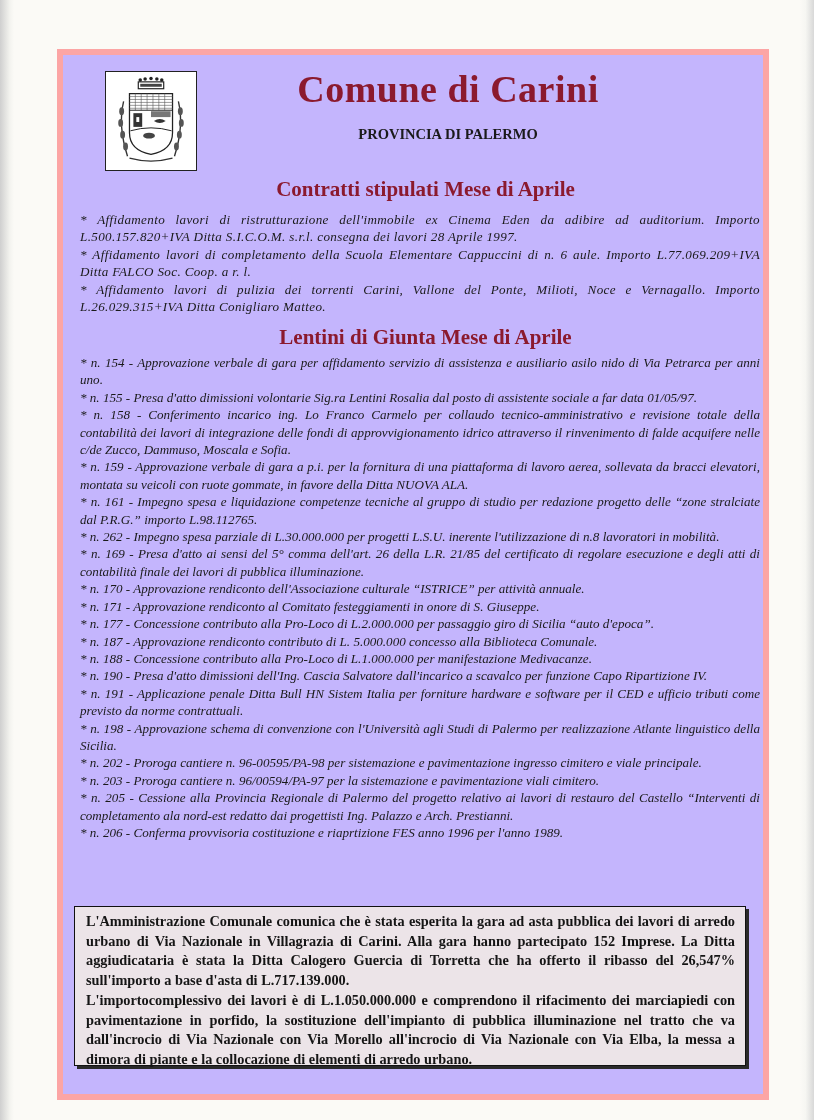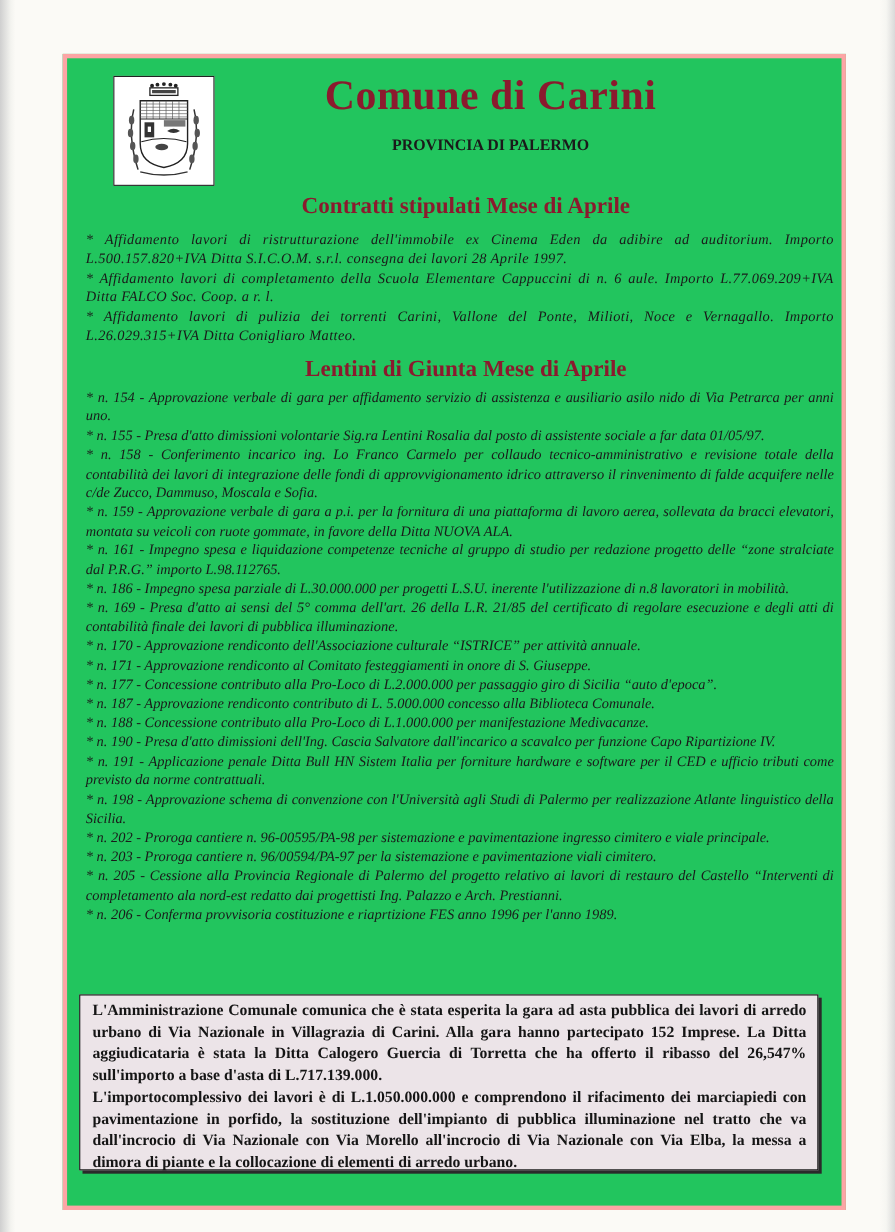--- a/index.html
+++ b/index.html
@@ -15,22 +15,22 @@
     background: linear-gradient(to right, #cfcfcf, #f3f3ef 70%, #fbfaf6);
   }
   .page-shadow-right {
     position: absolute; right: 0; top: 0; width: 14px; height: 1120px;
     background: linear-gradient(to left, #d8d8d8, #f6f6f2 60%, #fbfaf6);
   }
   .frame {
     position: absolute;
     left: 57px; top: 49px;
     width: 712px; height: 1051px;
-    border: 4px solid #fca5a5;
-    background: #22c55e;
+    border: 6px solid #fca5a5;
+    background: #c4b5fd;
   }
   .crest {
     position: absolute; left: 42px; top: 16px;
     width: 92px; height: 100px;
     border: 1px solid #222;
     background: #fff;
   }
   .crest svg { width: 100%; height: 100%; display: block; }
   .title {
     position: absolute; left: 150px; top: 12px; width: 470px;
@@ -145,21 +145,21 @@
     <p>* Affidamento lavori di pulizia dei torrenti Carini, Vallone del Ponte, Milioti, Noce e Vernagallo. Importo L.26.029.315+IVA  Ditta Conigliaro Matteo.</p>
   </div>
 
   <h2 class="section-title delibere-title">Lentini di Giunta Mese di Aprile</h2>
   <div class="list delibere-list">
     <p>* n. 154 - Approvazione verbale di gara per affidamento servizio di assistenza e ausiliario asilo nido di Via Petrarca per anni  uno.</p>
     <p>* n. 155 - Presa d'atto dimissioni volontarie Sig.ra Lentini Rosalia dal posto di assistente sociale a far data 01/05/97.</p>
     <p>* n. 158 - Conferimento incarico ing. Lo Franco Carmelo per collaudo tecnico-amministrativo e revisione totale della contabilità dei lavori di integrazione delle fondi di approvvigionamento idrico attraverso il rinvenimento di falde acquifere nelle c/de Zucco, Dammuso, Moscala e Sofia.</p>
     <p>* n. 159 - Approvazione verbale di gara a p.i. per la fornitura di una piattaforma di lavoro aerea, sollevata da bracci elevatori, montata su veicoli con ruote gommate, in favore della Ditta NUOVA ALA.</p>
     <p>* n. 161 - Impegno spesa e liquidazione competenze tecniche al gruppo di studio per redazione progetto delle “zone stralciate dal P.R.G.” importo L.98.112765.</p>
-    <p>* n. 186 - Impegno spesa parziale di L.30.000.000 per progetti L.S.U. inerente l'utilizzazione di n.8 lavoratori in mobilità.</p>
+    <p>* n. 262 - Impegno spesa parziale di L.30.000.000 per progetti L.S.U. inerente l'utilizzazione di n.8 lavoratori in mobilità.</p>
     <p>* n. 169 - Presa d'atto ai sensi del 5° comma dell'art. 26 della L.R. 21/85 del certificato di regolare esecuzione e degli atti di contabilità finale dei lavori di pubblica illuminazione.</p>
     <p>* n. 170 - Approvazione rendiconto dell'Associazione culturale “ISTRICE” per attività annuale.</p>
     <p>* n. 171 - Approvazione rendiconto al Comitato festeggiamenti in onore di S. Giuseppe.</p>
     <p>* n. 177 - Concessione contributo alla Pro-Loco di L.2.000.000 per passaggio giro di Sicilia “auto d'epoca”.</p>
     <p>* n. 187 - Approvazione rendiconto contributo di L. 5.000.000 concesso alla Biblioteca Comunale.</p>
     <p>* n. 188 - Concessione contributo alla Pro-Loco di L.1.000.000 per manifestazione Medivacanze.</p>
     <p>* n. 190 - Presa d'atto dimissioni dell'Ing. Cascia Salvatore dall'incarico a scavalco per funzione Capo Ripartizione IV.</p>
     <p>* n. 191 - Applicazione penale Ditta Bull HN Sistem Italia per forniture hardware e software per il CED e ufficio tributi come previsto da norme contrattuali.</p>
     <p>* n. 198 - Approvazione schema di convenzione con l'Università agli Studi di Palermo per realizzazione Atlante linguistico della Sicilia.</p>
     <p>* n. 202 - Proroga cantiere n. 96-00595/PA-98 per sistemazione e pavimentazione ingresso cimitero e viale principale.</p>

